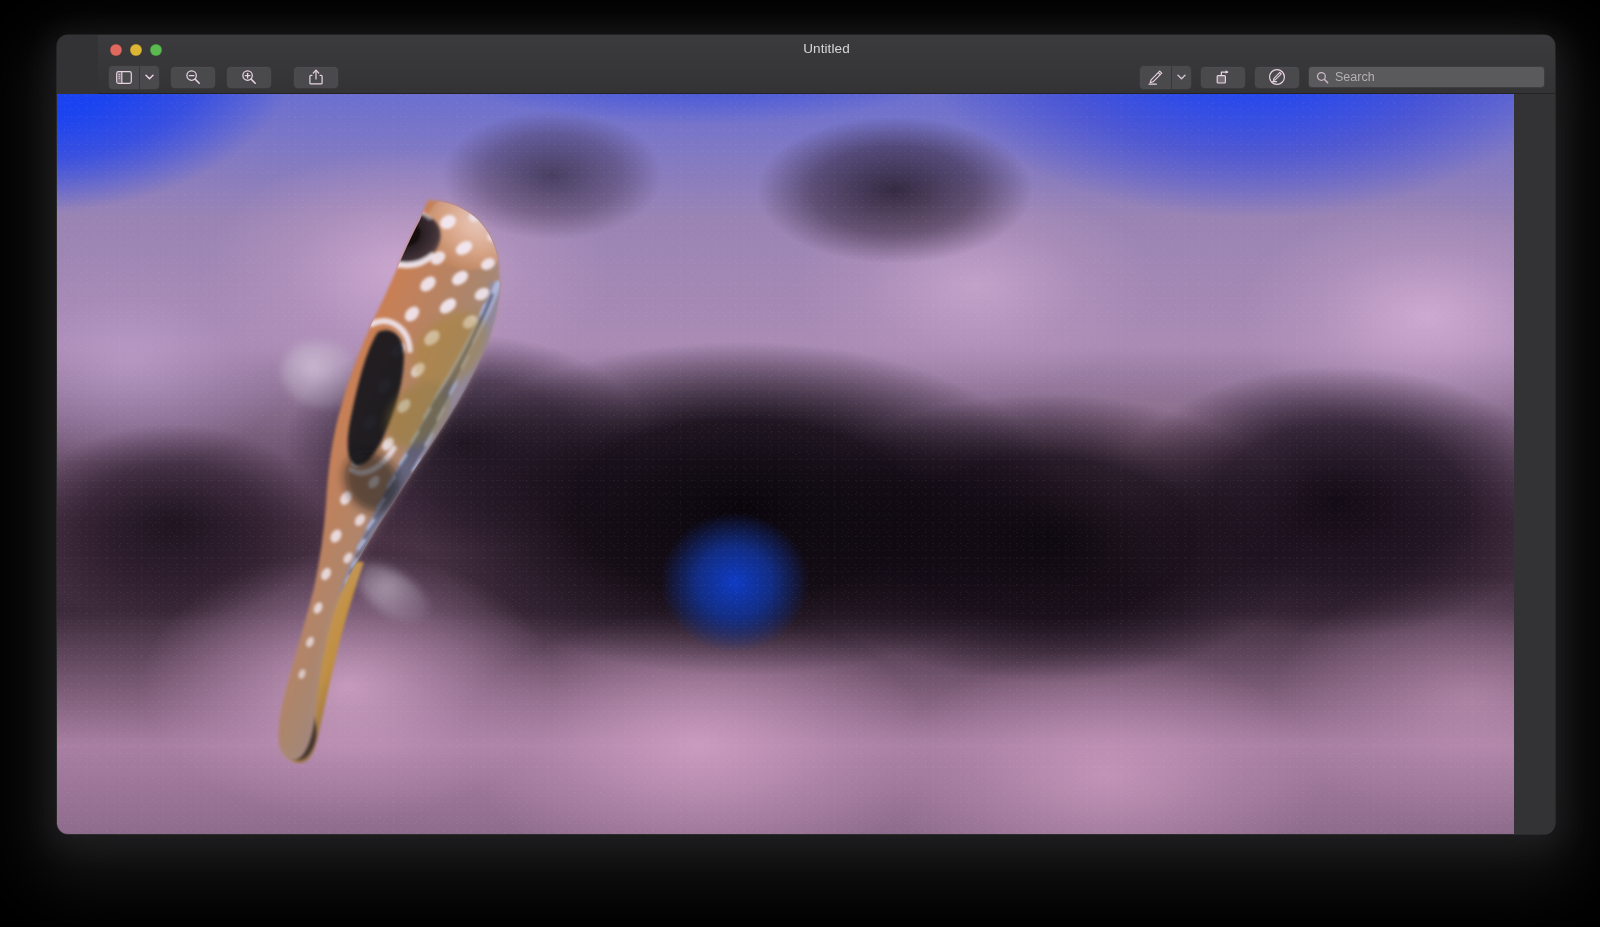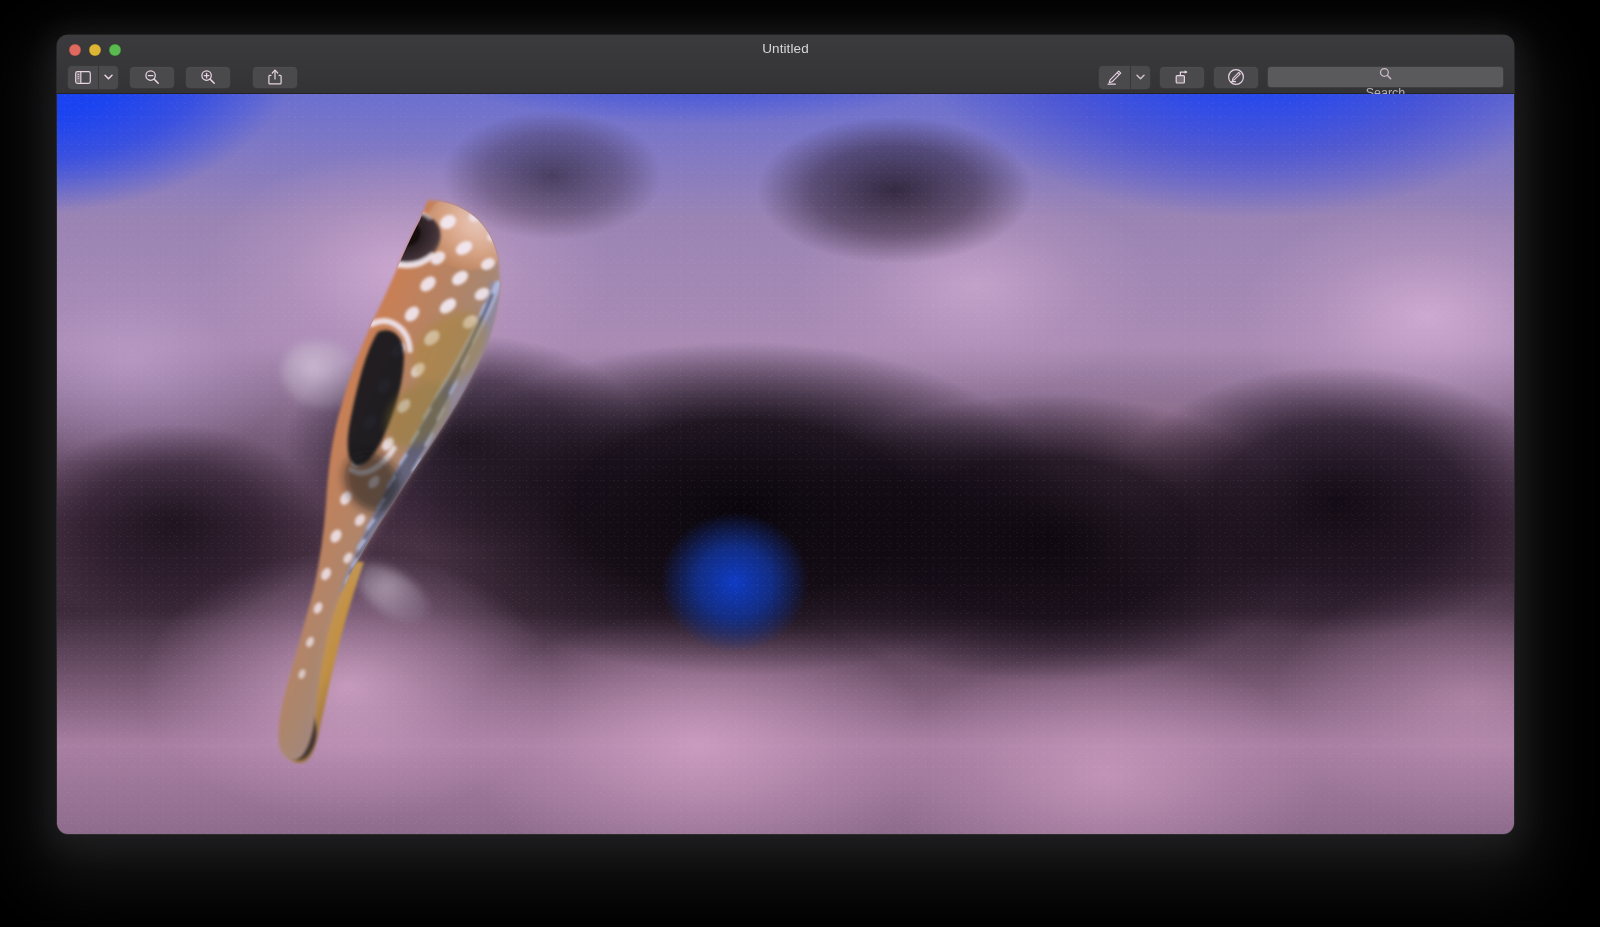--- a/index.html
+++ b/index.html
@@ -26,20 +26,21 @@
     top: 35px;
     width: 1457px;
     height: 799px;
     border-radius: 11px;
     overflow: hidden;
     box-shadow:
       0 0 0 0.5px rgba(120,120,120,0.35),
       0 26px 70px 22px rgba(40,40,42,0.55),
       0 6px 30px 10px rgba(60,60,62,0.35);
     background: #333335;
+    padding-left: 41px;
   }
 
   
   .titlebar {
     position: relative;
     height: 59px;
     background: linear-gradient(to bottom, #3b3b3d 0%, #373739 52%, #333335 100%);
     border-bottom: 1px solid #232325;
     box-sizing: border-box;
     user-select: none;
@@ -133,21 +134,20 @@
     height: 22px;
     border-radius: 4px;
     background: #5a5a5c;
     border: 0.5px solid rgba(0,0,0,0.3);
     display: flex;
     align-items: center;
     padding: 0 7px;
     box-sizing: border-box;
     gap: 6px;
     cursor: text;
-    flex-direction: column;
   }
   .search-placeholder {
     font-size: 12.5px;
     color: #b4b0b4;
     line-height: 14px;
   }
 
   
   .content {
     position: absolute;

